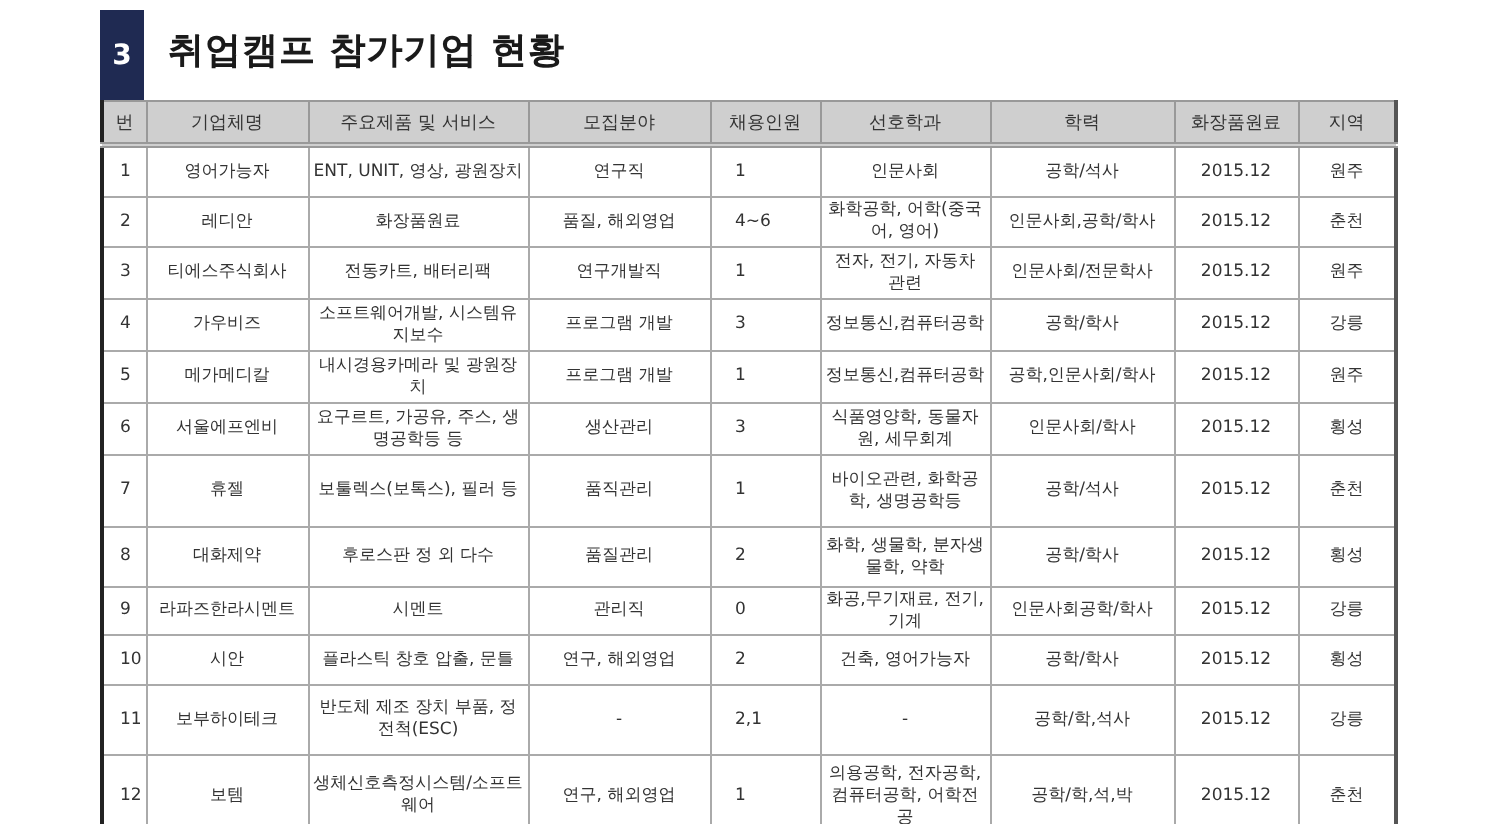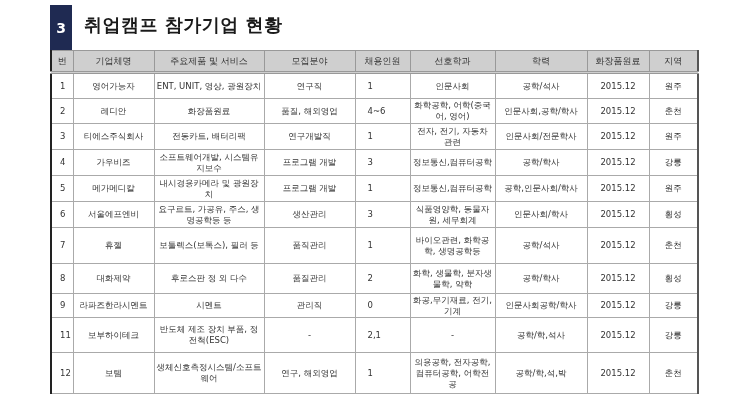--- a/index.html
+++ b/index.html
@@ -144,20 +144,31 @@
         <td class="num">9</td>
         <td>라파즈한라시멘트</td>
         <td>시멘트</td>
         <td>관리직</td>
         <td class="hire">0</td>
         <td>화공,무기재료, 전기, 기계</td>
         <td>인문사회공학/학사</td>
         <td>2015.12</td>
         <td>강릉</td>
       </tr>
+      <tr style="height: 25px;">
+        <td class="num">10</td>
+        <td>시안</td>
+        <td>플라스틱 창호 압출, 문틀</td>
+        <td>연구, 해외영업</td>
+        <td class="hire">2</td>
+        <td>건축, 영어가능자</td>
+        <td>공학/학사</td>
+        <td>2015.12</td>
+        <td>횡성</td>
+      </tr>
       <tr style="height: 35px;">
         <td class="num">11</td>
         <td>보부하이테크</td>
         <td>반도체 제조 장치 부품, 정전척(ESC)</td>
         <td>-</td>
         <td class="hire">2,1</td>
         <td>-</td>
         <td>공학/학,석사</td>
         <td>2015.12</td>
         <td>강릉</td>

